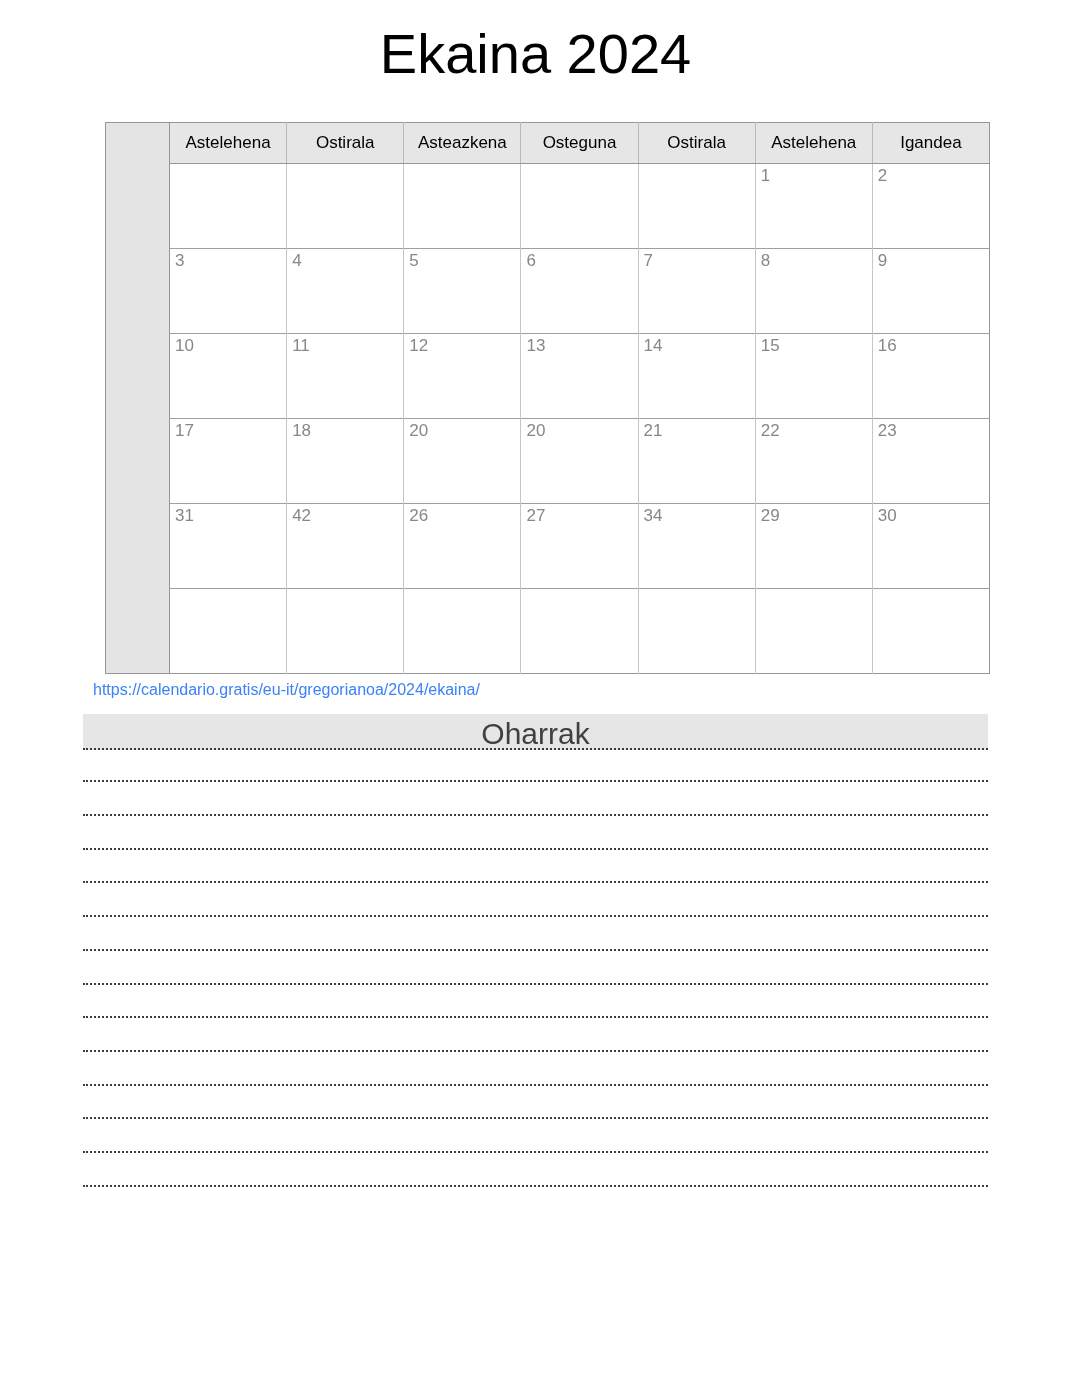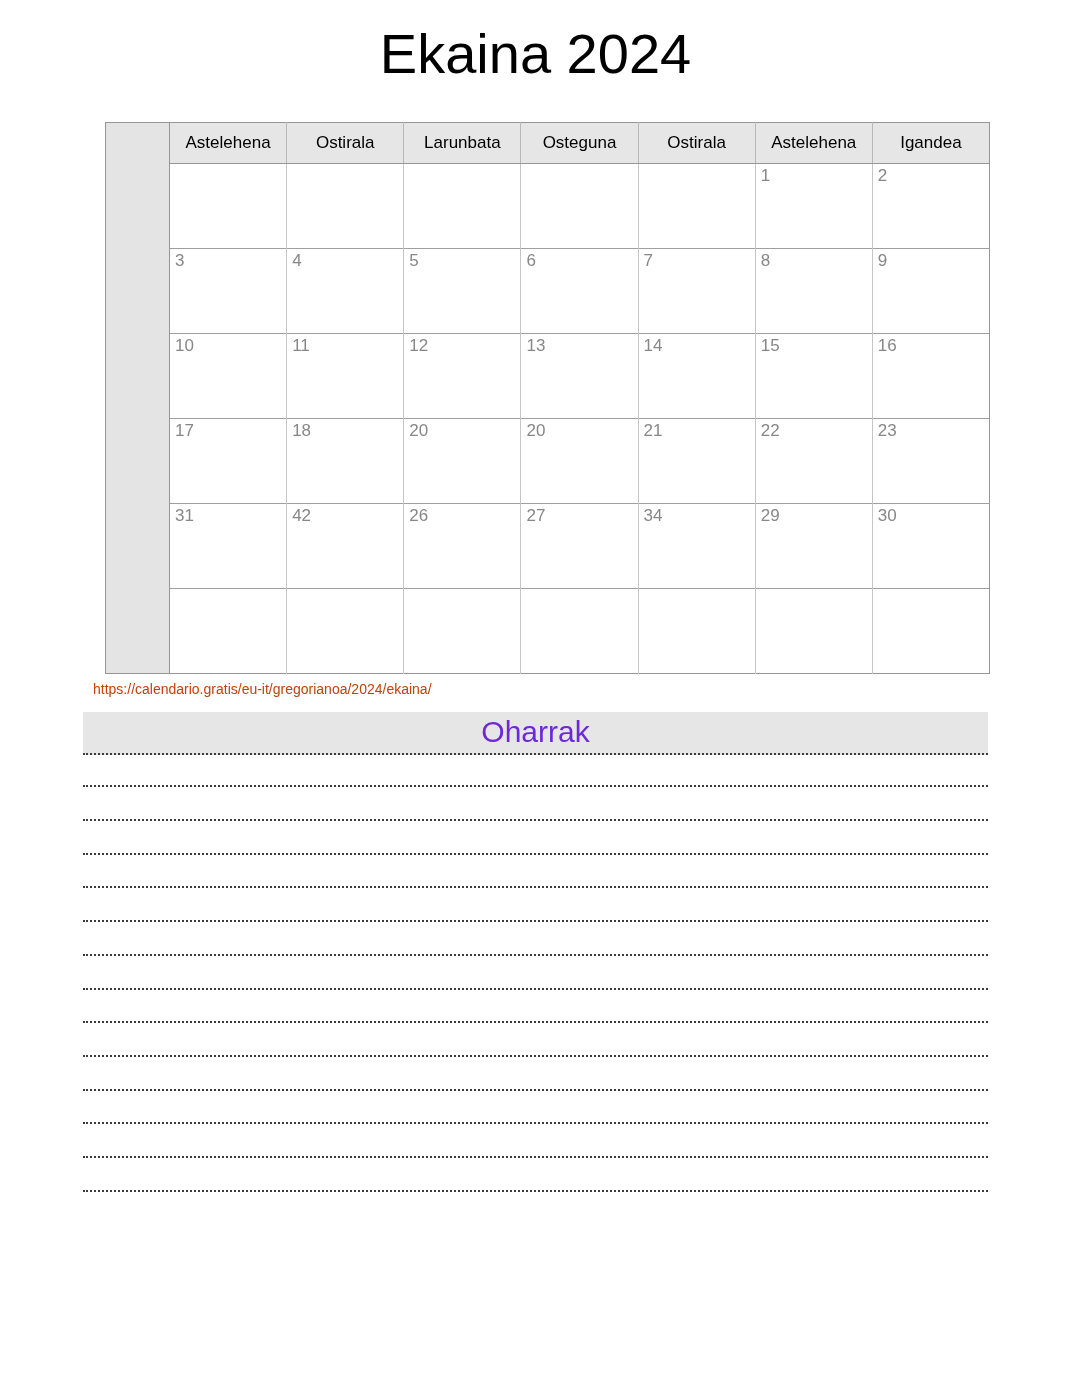--- a/index.html
+++ b/index.html
@@ -51,33 +51,33 @@
     vertical-align: top;
     text-align: left;
     padding: 2px 0 0 5px;
     font-size: 17px;
     color: #878787;
     background: #fff;
   }
   
   .source-url {
     margin: 7px 0 0 93px;
-    font-size: 14px;
-    color: #c2410c;
+    font-size: 16px;
+    color: #3b82f6;
   }
   
   .notes { margin: 15px 0 0 83px; width: 905px; }
   .notes-header {
-    height: 43px;
+    height: 36px;
     background: #e6e6e6;
     border-bottom: 2px dotted #3c3c3c;
     text-align: center;
     font-size: 30px;
     line-height: 40px;
-    color: #6d28d9;
+    color: #404040;
   }
   .notes-lines .note-line {
     height: 33.7px;
     border-bottom: 2px dotted #3c3c3c;
   }
   .notes-lines .note-line:first-child { height: 32px; }
 </style>
 </head>
 <body>
 
@@ -93,21 +93,21 @@
         <col>
         <col>
         <col>
         <col>
     </colgroup>
     <tbody>
         <tr>
       <td class="side-cell" rowspan="7"></td>
       <th>Astelehena</th>
       <th>Ostirala</th>
-      <th>Larunbata</th>
+      <th>Asteazkena</th>
       <th>Osteguna</th>
       <th>Ostirala</th>
       <th>Astelehena</th>
       <th>Igandea</th>
     </tr>
     <tr>
       <td class="day-cell"></td>
       <td class="day-cell"></td>
       <td class="day-cell"></td>
       <td class="day-cell"></td>

